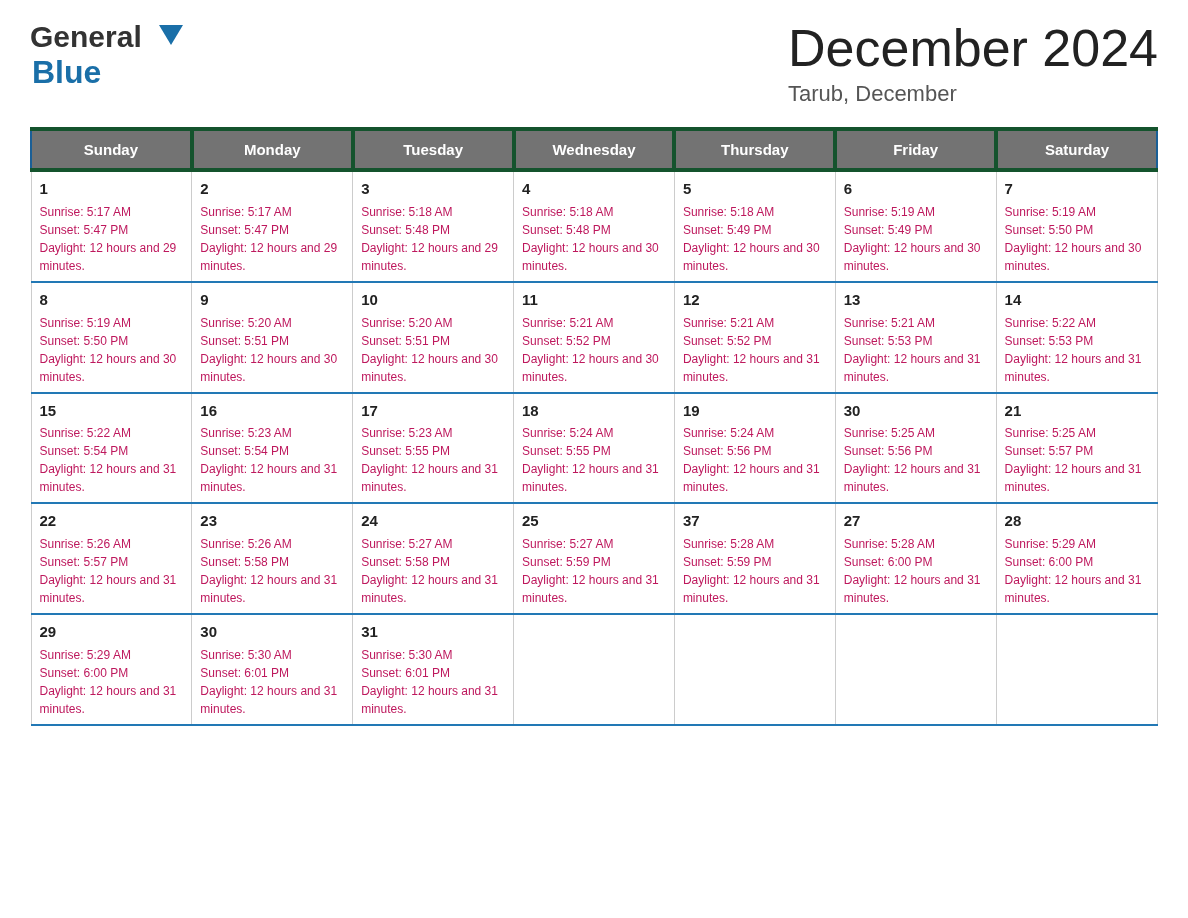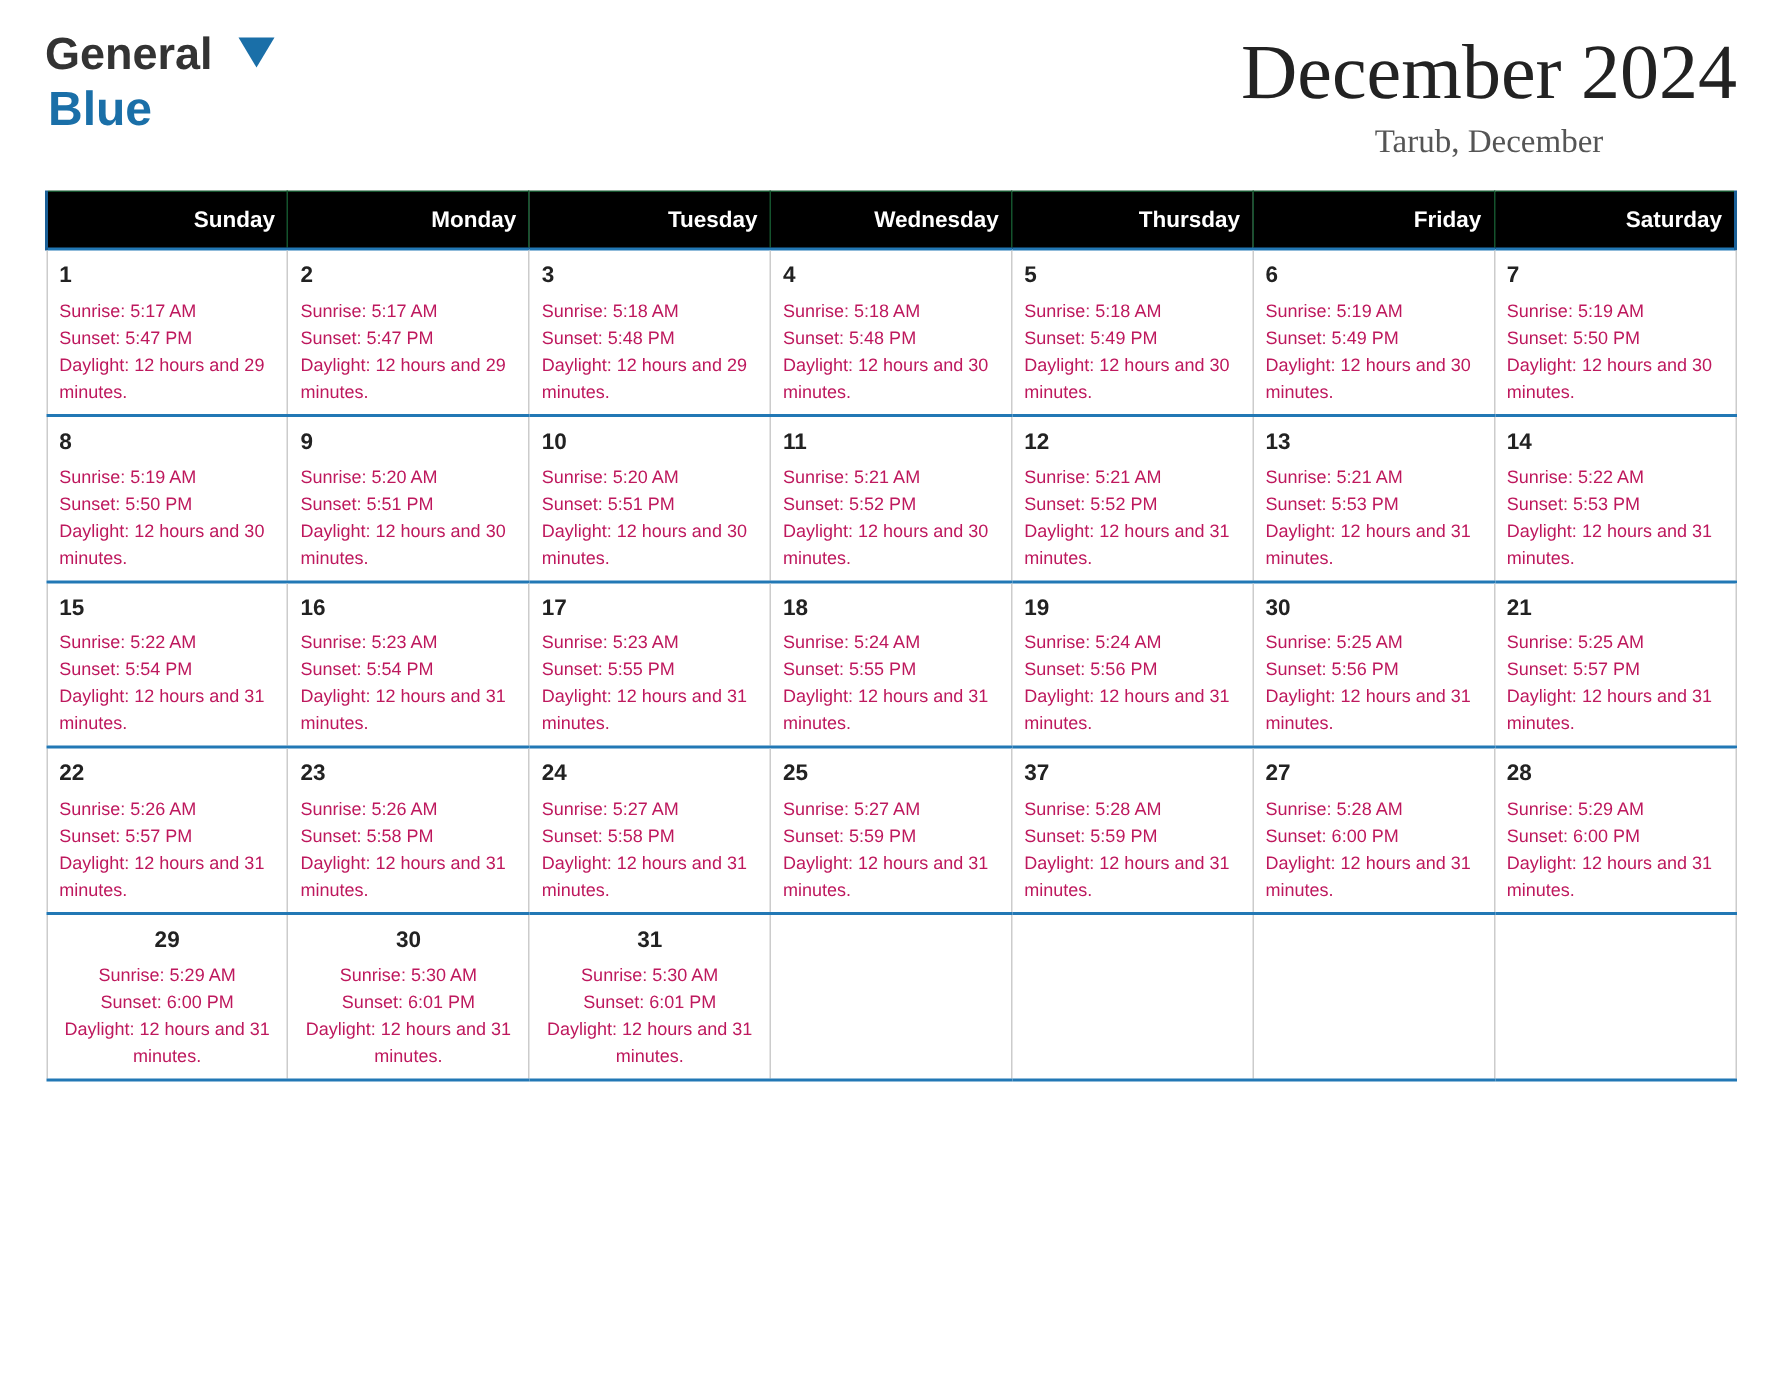--- a/index.html
+++ b/index.html
@@ -15,47 +15,46 @@
       justify-content: space-between;
       align-items: flex-start;
       margin-bottom: 20px;
     }
     .logo {
       display: flex;
       flex-direction: column;
       align-items: flex-start;
     }
     .title-area {
-      text-align: center;
-      font-family: Liberation Serif, serif;
+      text-align: left;
     }
     .main-title {
       font-size: 52px;
       font-weight: normal;
       color: #222;
       line-height: 1.1;
     }
     .subtitle {
       font-size: 22px;
       color: #555;
       margin-top: 4px;
     }
     table {
       width: 100%;
       border-collapse: collapse;
       table-layout: fixed;
     }
     th {
-      background-color: #000000;
+      background-color: #737373;
       color: #fff;
       font-size: 15px;
       font-weight: bold;
       padding: 10px 8px;
-      text-align: right;
-      border: 1px solid #14532d;
+      text-align: center;
+      border: 4px solid #14532d;
     }
     td {
       border: 1px solid #ccc;
       vertical-align: top;
       padding: 6px 8px;
       min-height: 90px;
       font-size: 12.5px;
       color: #333;
       line-height: 1.45;
     }
@@ -66,21 +65,20 @@
       display: block;
       margin-bottom: 3px;
     }
     .day-info {
       font-size: 12px;
       color: #be185d;
       line-height: 1.5;
     }
     tr:last-child td {
       border-bottom: 2px solid #2278b5;
-      text-align: center;
     }
     thead tr th:first-child { border-left: 2px solid #1a5f96; }
     thead tr th:last-child { border-right: 2px solid #1a5f96; margin-left: 28px; }
     tbody tr:first-child td { border-top: 2px solid #2278b5; }
     tbody tr td:first-child { border-left: 1px solid #ccc; }
     tbody tr td:last-child { border-right: 1px solid #ccc; }
     tbody tr { border-bottom: 2px solid #2278b5; }
     .row-border-top td {
       border-top: 2px solid #2278b5 !important;
     }

